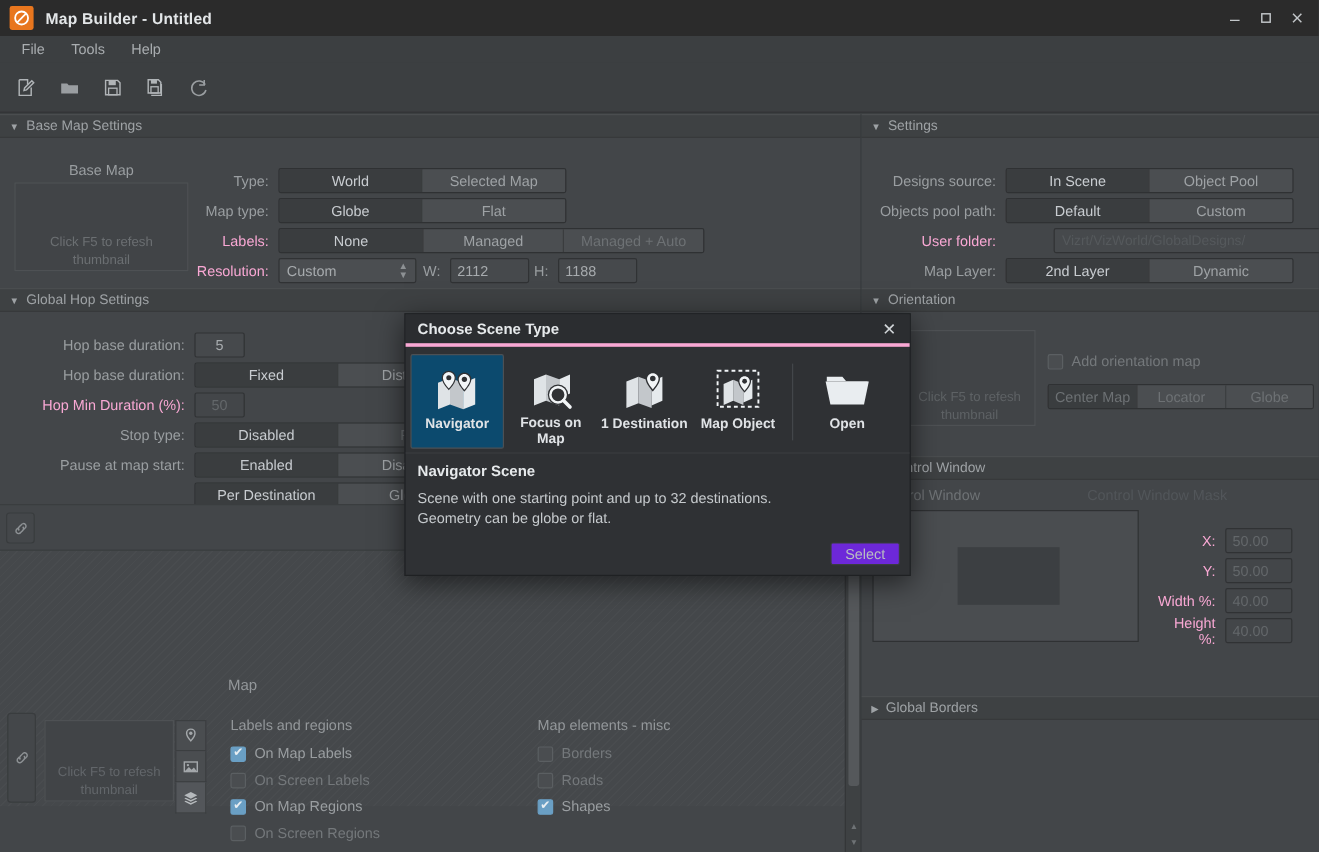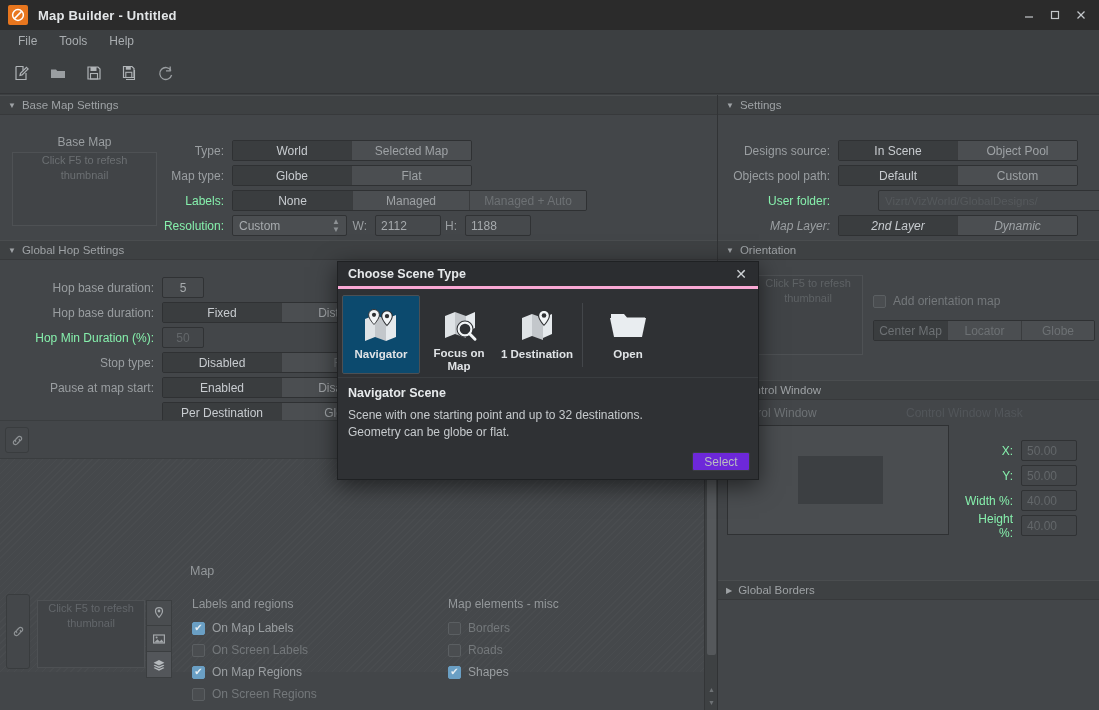--- a/index.html
+++ b/index.html
@@ -47,21 +47,21 @@
     height:20px; background:#3e4143; display:flex; align-items:center;
     padding-left:8px; color:#9ea2a5; font-size:11.5px;
     border-bottom:1px solid #37393b; border-top:1px solid #4a4d4f;
   }
   .sechead .tri { font-size:8px; margin-right:6px; color:#9ea2a5; }
   .secbody { background:#434649; padding:8px 0; }
 
   
   .row { display:flex; align-items:center; height:25px; margin-bottom:4px; }
   .rlabel { text-align:right; color:#9a9e a1; color:#9a9ea1; font-size:12px; padding-right:8px; }
-  .rlabel.dim { color:#86efac; }
+  .rlabel.dim { color:#f9a8d4; }
 
   
   .seg { display:flex; height:21px; border:1px solid #2f3133; border-radius:2px; overflow:hidden; }
   .seg > div {
     display:flex;align-items:center;justify-content:center;
     font-size:12px; color:#9ea2a5; background:#4b4e51;
     border-right:1px solid #3a3c3e;
   }
   .seg > div:last-child { border-right:none; }
   .seg > div.on { background:#3a3d3f; color:#c8ccd0; }
@@ -79,21 +79,21 @@
   .combo {
     height:21px; background:#4b4e51; border:1px solid #303234; border-radius:2px;
     display:flex; align-items:center; padding:0 6px; color:#a7abae; font-size:12px;
     justify-content:space-between;
   }
   .combo .spin { font-size:8px; line-height:8px; color:#8d9194; text-align:center; }
 
   
   .thumb {
     border:1px solid #4e5154; background:#414447; display:flex; align-items:center;
-    justify-content:flex-start; text-align:center; color:#6b6f72; font-size:11px; line-height:15px;
+    justify-content:flex-end; text-align:center; color:#6b6f72; font-size:11px; line-height:15px;
   }
   .thumblabel { color:#9a9ea1; font-size:12px; text-align:center; }
 
   
   .cbrow { display:flex; align-items:center; height:22px; gap:7px; }
   .cbox { width:13px;height:13px;border:1px solid #5b5f62; border-radius:2px; background:#4a4d50; flex:none;
           display:flex;align-items:center;justify-content:center; }
   .cbox.checked { background:#6a9fc4; border-color:#6a9fc4; }
   .cbox.checked:after { content:"✔"; font-size:10px; color:#e8eef2; line-height:1; }
   .cblabel { color:#9a9ea1; font-size:12px; }
@@ -444,21 +444,21 @@
           <div class="rlabel" style="width:120px;">Objects pool path:</div>
           <div class="seg" style="width:240px;">
             <div class="on" style="width:120px;">Default</div>
             <div style="width:120px;">Custom</div>
           </div>
         </div>
         <div class="row" style="position:absolute;left:0;top:73px;gap:40px;">
           <div class="rlabel dim" style="width:120px;">User folder:</div>
           <div class="textfield" style="width:240px;">Vizrt/VizWorld/GlobalDesigns/</div>
         </div>
-        <div class="row" style="position:absolute;left:0;top:98px;font-style:italic;">
+        <div class="row" style="position:absolute;left:0;top:98px;">
           <div class="rlabel" style="width:120px;">Map Layer:</div>
           <div class="seg" style="width:240px;">
             <div class="on" style="width:120px;">2nd Layer</div>
             <div style="width:120px;">Dynamic</div>
           </div>
         </div>
       </div>
 
       <div class="sechead">
         <span class="tri">▼</span>
@@ -562,20 +562,34 @@
             <path d="M15 6 L26 10 L26 32 L15 28 Z" fill="#c3c7cb"></path>
             <path d="M26 10 L35 6 L35 26 L26 30 Z" fill="#e6eaed"></path>
             <path d="M27 1.8c-3.3 0-6 2.6-6 5.8 0 4.3 6 10.6 6 10.6s6-6.3 6-10.6c0-3.2-2.7-5.8-6-5.8z" fill="#2f3134"></path>
             <path d="M27 3c-2.7 0-4.8 2.1-4.8 4.7 0 3.6 4.8 8.8 4.8 8.8s4.8-5.2 4.8-8.8C31.8 5.1 29.7 3 27 3z" fill="#f2f5f7"></path>
             <circle cx="27" cy="7.5" r="2.3" fill="#2f3134"></circle>
           </svg>
         </div>
         <div class="cap">1 Destination</div>
       </div>
 
+      <div class="mtype">
+        <div class="glyph">
+          <svg width="40" height="36" viewBox="0 0 40 36">
+            <rect x="3" y="2" width="34" height="30" fill="none" stroke="#f2f5f7" stroke-width="1.6" stroke-dasharray="3.2 2.6"></rect>
+            <path d="M8 13 L16 9.5 L16 27 L8 30.5 Z" fill="#dfe3e6"></path>
+            <path d="M16 9.5 L24.5 13 L24.5 30.5 L16 27 Z" fill="#c3c7cb"></path>
+            <path d="M24.5 13 L32 9.5 L32 25 L24.5 28.5 Z" fill="#e6eaed"></path>
+            <path d="M25.5 5.5c-3 0-5.4 2.3-5.4 5.2 0 3.9 5.4 9.5 5.4 9.5s5.4-5.6 5.4-9.5c0-2.9-2.4-5.2-5.4-5.2z" fill="#2f3134"></path>
+            <path d="M25.5 6.6c-2.4 0-4.3 1.9-4.3 4.2 0 3.2 4.3 7.9 4.3 7.9s4.3-4.7 4.3-7.9c0-2.3-1.9-4.2-4.3-4.2z" fill="#f2f5f7"></path>
+            <circle cx="25.5" cy="10.7" r="2" fill="#2f3134"></circle>
+          </svg>
+        </div>
+        <div class="cap">Map Object</div>
+      </div>
 
       <div class="mdivider"></div>
 
       <div class="mtype">
         <div class="glyph">
           <svg width="42" height="32" viewBox="0 0 42 32">
             <path d="M4 5 h13 l3 3.5 h18 V9 H4 Z" fill="#e9edf0"></path>
             <path d="M3 9 h36 l-4 19 H7 Z" fill="#e9edf0"></path>
             <path d="M6.5 11.5 h29 l-3 14.2 H9.5 Z" fill="#e9edf0"></path>
           </svg>

